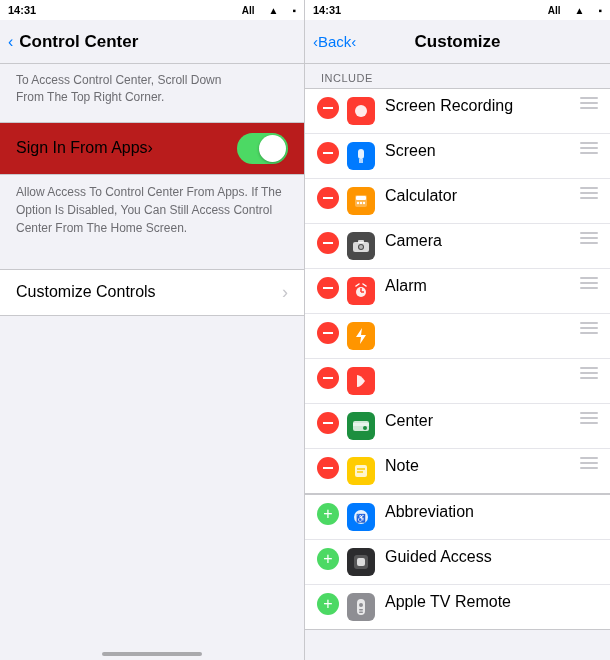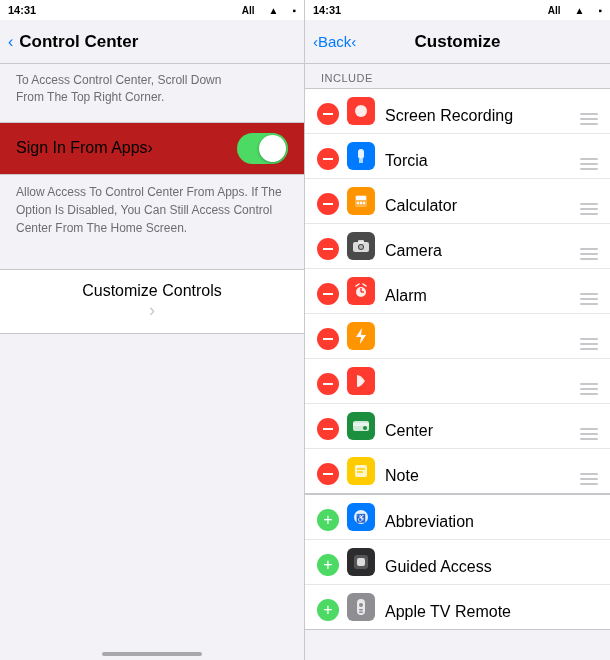--- a/index.html
+++ b/index.html
@@ -129,21 +129,20 @@
     .settings-row-arrow {
       display: flex;
       align-items: center;
       justify-content: space-between;
       padding: 12px 16px;
       min-height: 44px;
       background: #fff;
       border-top: 1px solid #c8c8cc;
       border-bottom: 1px solid #c8c8cc;
       margin-top: 24px;
-      flex-direction: column;
     }
 
     .arrow {
       color: #c7c7cc;
       font-size: 18px;
     }
 
     .home-indicator {
       height: 20px;
       display: flex;
@@ -219,21 +218,21 @@
     }
 
     .list-group {
       background: #fff;
       border-top: 1px solid #c8c8cc;
       border-bottom: 1px solid #c8c8cc;
     }
 
     .list-item {
       display: flex;
-      align-items: flex-end;
+      align-items: flex-start;
       padding: 8px 12px;
       min-height: 44px;
       border-bottom: 1px solid #e5e5ea;
       background: #fff;
     }
 
     .list-item:last-child {
       border-bottom: none;
     }
 
@@ -418,21 +417,21 @@
       </div>
 
       <div class="list-item">
         <div class="remove-btn"></div>
         <div class="app-icon icon-torch">
           <svg width="14" height="18" viewBox="0 0 14 18">
               <rect x="4" y="2" width="6" height="10" rx="3" fill="white" fill-opacity="0.9"></rect>
               <rect x="5" y="12" width="4" height="4" fill="white" fill-opacity="0.7"></rect>
             </svg>
         </div>
-        <span class="item-label">Torcia</span>
+        <span class="item-label">Screen</span>
         <div class="drag-lines">
             <span></span>
             <span></span>
             <span></span>
           </div>
       </div>
 
       <div class="list-item">
         <div class="remove-btn"></div>
         <div class="app-icon icon-calculator">

